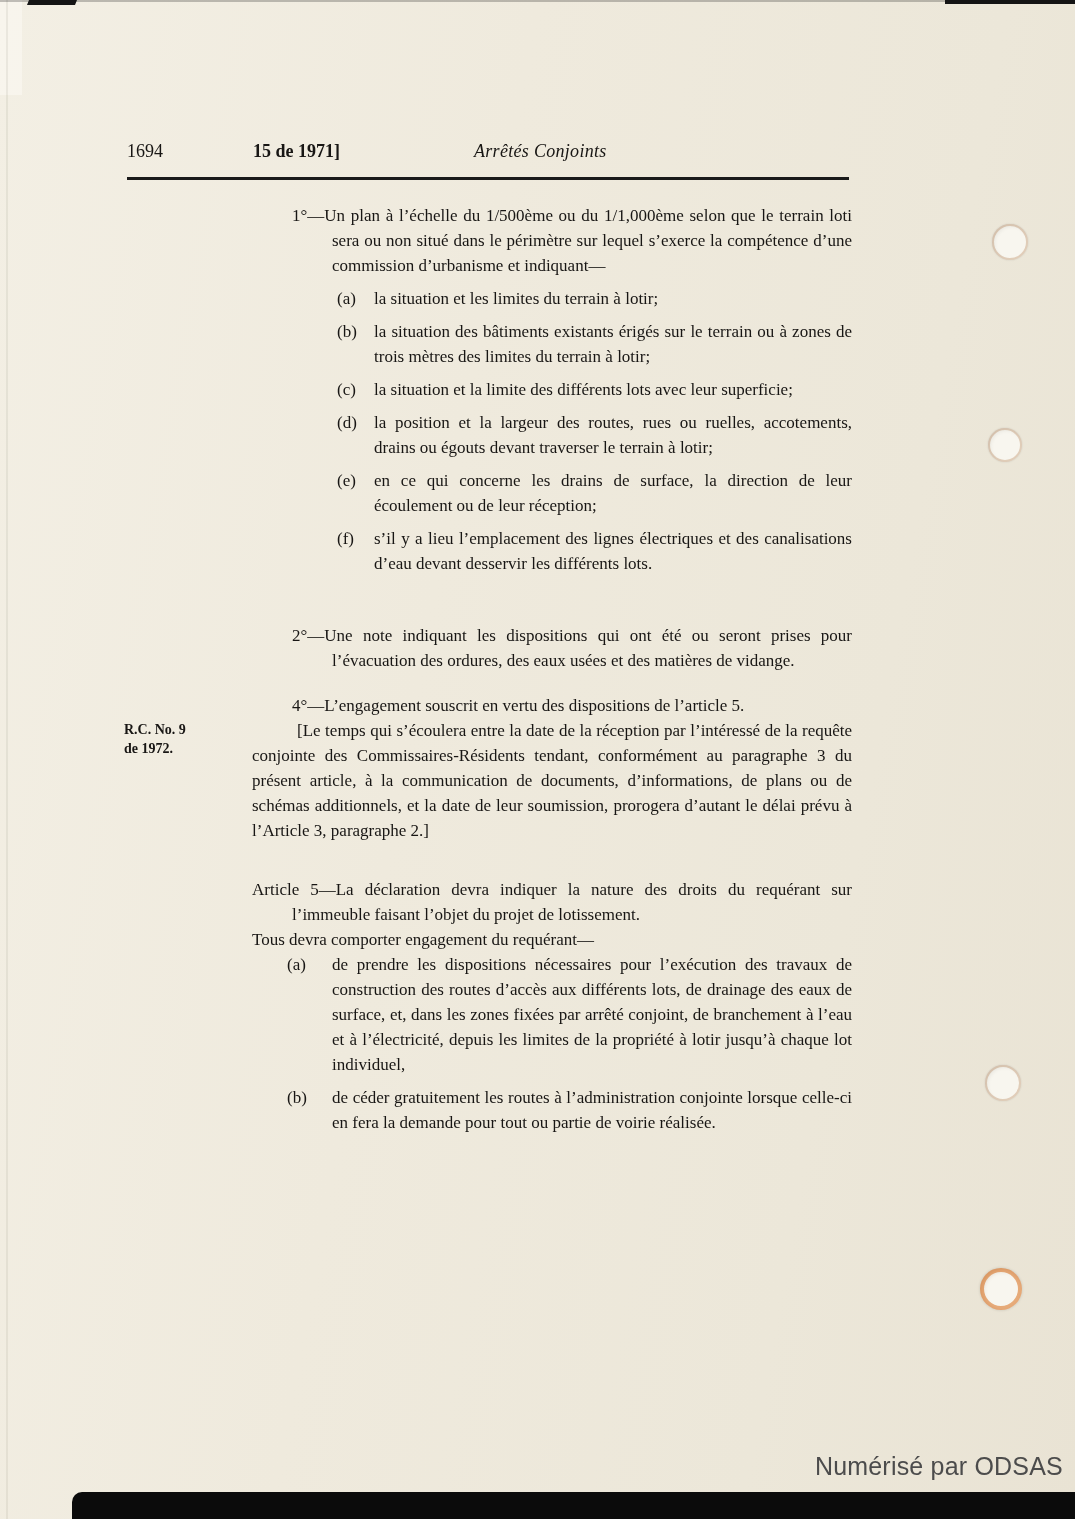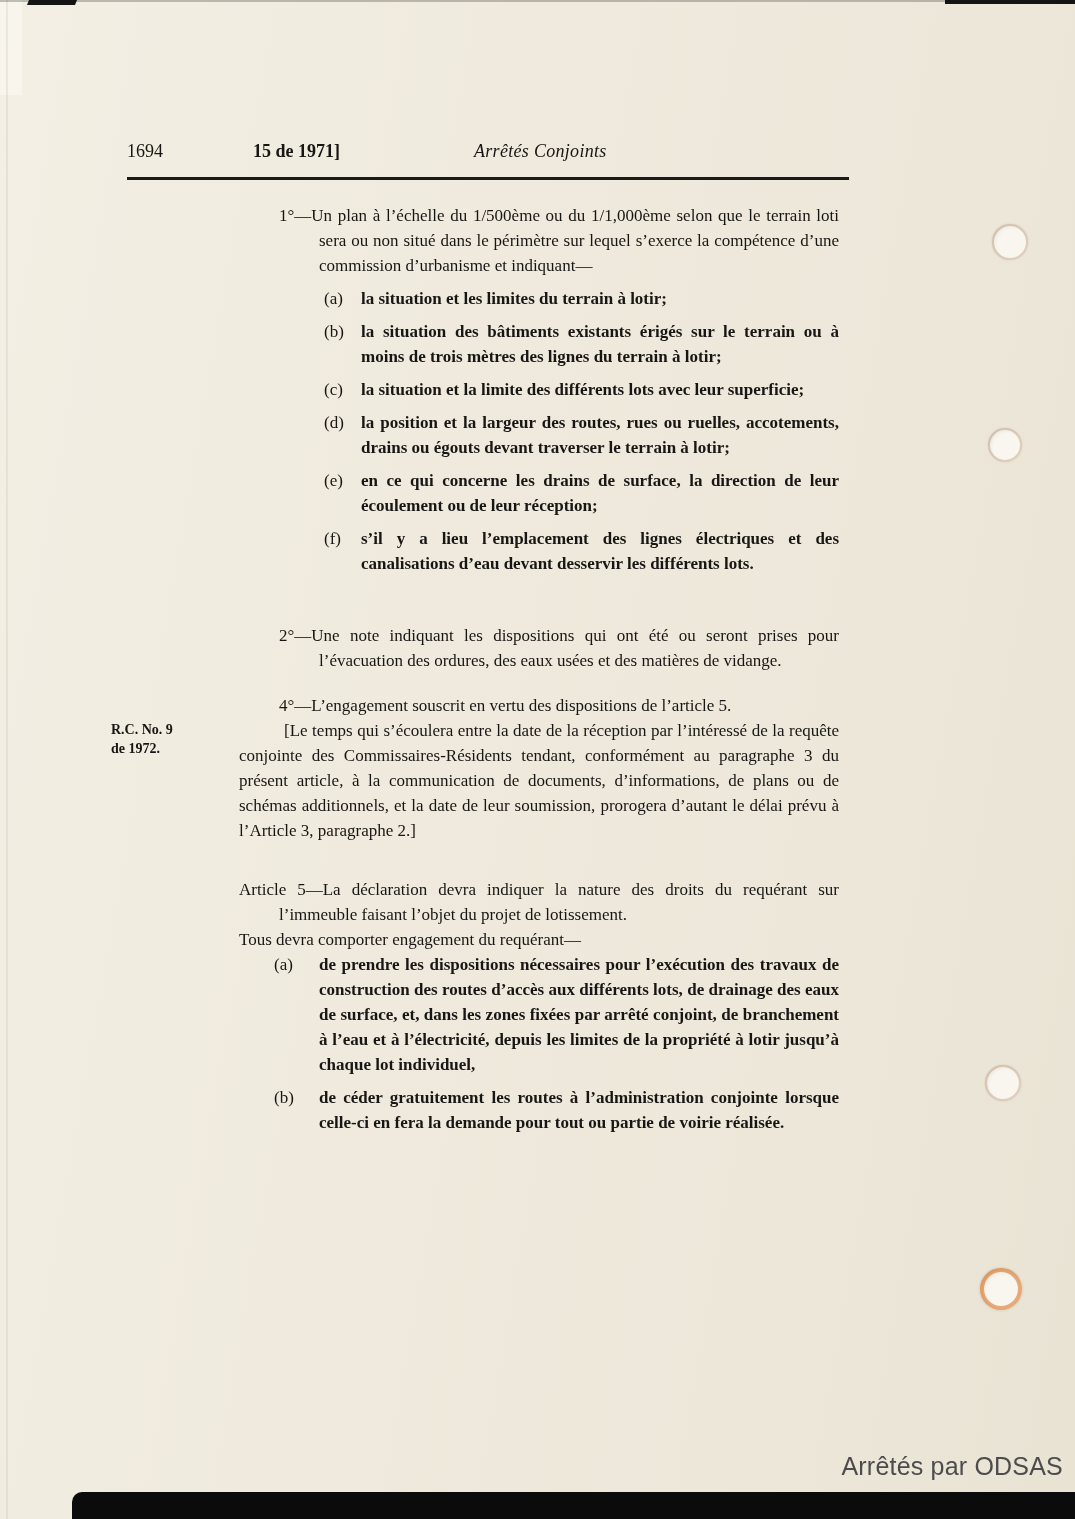--- a/index.html
+++ b/index.html
@@ -19,32 +19,32 @@
   .corner-tl{position:absolute;top:0;left:28px;width:48px;height:5px;background:#141414;transform:skewX(-22deg);}
   .corner-tr{position:absolute;top:0;right:0;width:130px;height:4px;background:#141414;}
 
   .header{position:absolute;top:141px;left:0;width:100%;height:26px;font-size:18px;}
   .pageno{position:absolute;left:127px;}
   .ref{position:absolute;left:253px;font-weight:bold;}
   .running-title{position:absolute;left:474px;font-style:italic;letter-spacing:.3px;}
   .rule{position:absolute;top:177px;left:127px;width:722px;height:2.5px;background:#1a1a1a;}
 
   .content{
-    position:absolute;left:239px;top:203px;width:600px;
+    position:absolute;left:252px;top:203px;width:600px;
     font-size:17px;line-height:25px;text-align:justify;
   }
   .content p{margin:0;}
   .num-para{padding-left:80px;text-indent:-40px;}
   #p1{margin-bottom:8px;}
   #p2,#p3{margin-bottom:20px;margin-top:47px;}
   #p4{}
   .sublist{margin-left:85px;margin-bottom:12px;}
   .sub{display:flex;margin-bottom:8px;}
   .sub-label{width:37px;flex:none;}
-  .sub-text{flex:1;text-align:justify;font-weight:bold;}
+  .sub-text{flex:1;text-align:justify;}
   .rc-wrap{position:relative;margin-bottom:34px;}
   .margin-note{
     position:absolute;left:-128px;top:2px;width:118px;
     font-size:14px;line-height:19px;font-weight:bold;text-align:left;
   }
   .amendment{margin-left:33px;text-indent:45px;}
   .article-para{padding-left:40px;text-indent:-40px;margin-bottom:12px;}
   .intro-line{margin-left:80px;text-align:left;margin-bottom:12px;}
   .sublist2{margin-left:35px;}
   .sublist2 .sub-label{width:45px;}
@@ -86,21 +86,21 @@
 
     <p class="num-para" id="p1"><span>1°—</span><span>Un plan à l’échelle du 1/500ème ou du 1/1,000ème selon que le terrain loti sera ou non situé dans le périmètre sur lequel s’exerce la compétence d’une commission d’urbanisme et indiquant—</span></p>
 
     <div class="sublist">
       <div class="sub">
         <span class="sub-label">(a)</span>
         <span class="sub-text">la situation et les limites du terrain à lotir;</span>
       </div>
       <div class="sub">
         <span class="sub-label">(b)</span>
-        <span class="sub-text">la situation des bâtiments existants érigés sur le terrain ou à moins de trois mètres des lignes du terrain à lotir;</span>
+        <span class="sub-text">la situation des bâtiments existants érigés sur le terrain ou à zones de trois mètres des limites du terrain à lotir;</span>
       </div>
       <div class="sub">
         <span class="sub-label">(c)</span>
         <span class="sub-text">la situation et la limite des différents lots avec leur superficie;</span>
       </div>
       <div class="sub">
         <span class="sub-label">(d)</span>
         <span class="sub-text">la position et la largeur des routes, rues ou ruelles, accotements, drains ou égouts devant traverser le terrain à lotir;</span>
       </div>
       <div class="sub">
@@ -136,21 +136,21 @@
         <span class="sub-text">de prendre les dispositions nécessaires pour l’exécution des travaux de construction des routes d’accès aux différents lots, de drainage des eaux de surface, et, dans les zones fixées par arrêté conjoint, de branchement à l’eau et à l’électricité, depuis les limites de la propriété à lotir jusqu’à chaque lot individuel,</span>
       </div>
       <div class="sub">
         <span class="sub-label">(b)</span>
         <span class="sub-text">de céder gratuitement les routes à l’administration conjointe lorsque celle-ci en fera la demande pour tout ou partie de voirie réalisée.</span>
       </div>
     </div>
 
   </main>
 
-  <div class="watermark">Arrêtés par ODSAS</div>
+  <div class="watermark">Numérisé par ODSAS</div>
 
   <div class="hole hole1"></div>
   <div class="hole hole2"></div>
   <div class="hole hole3"></div>
   <div class="hole hole4"></div>
 
   <div class="bottom-bar"></div>
 </div>
 
 </body></html>

